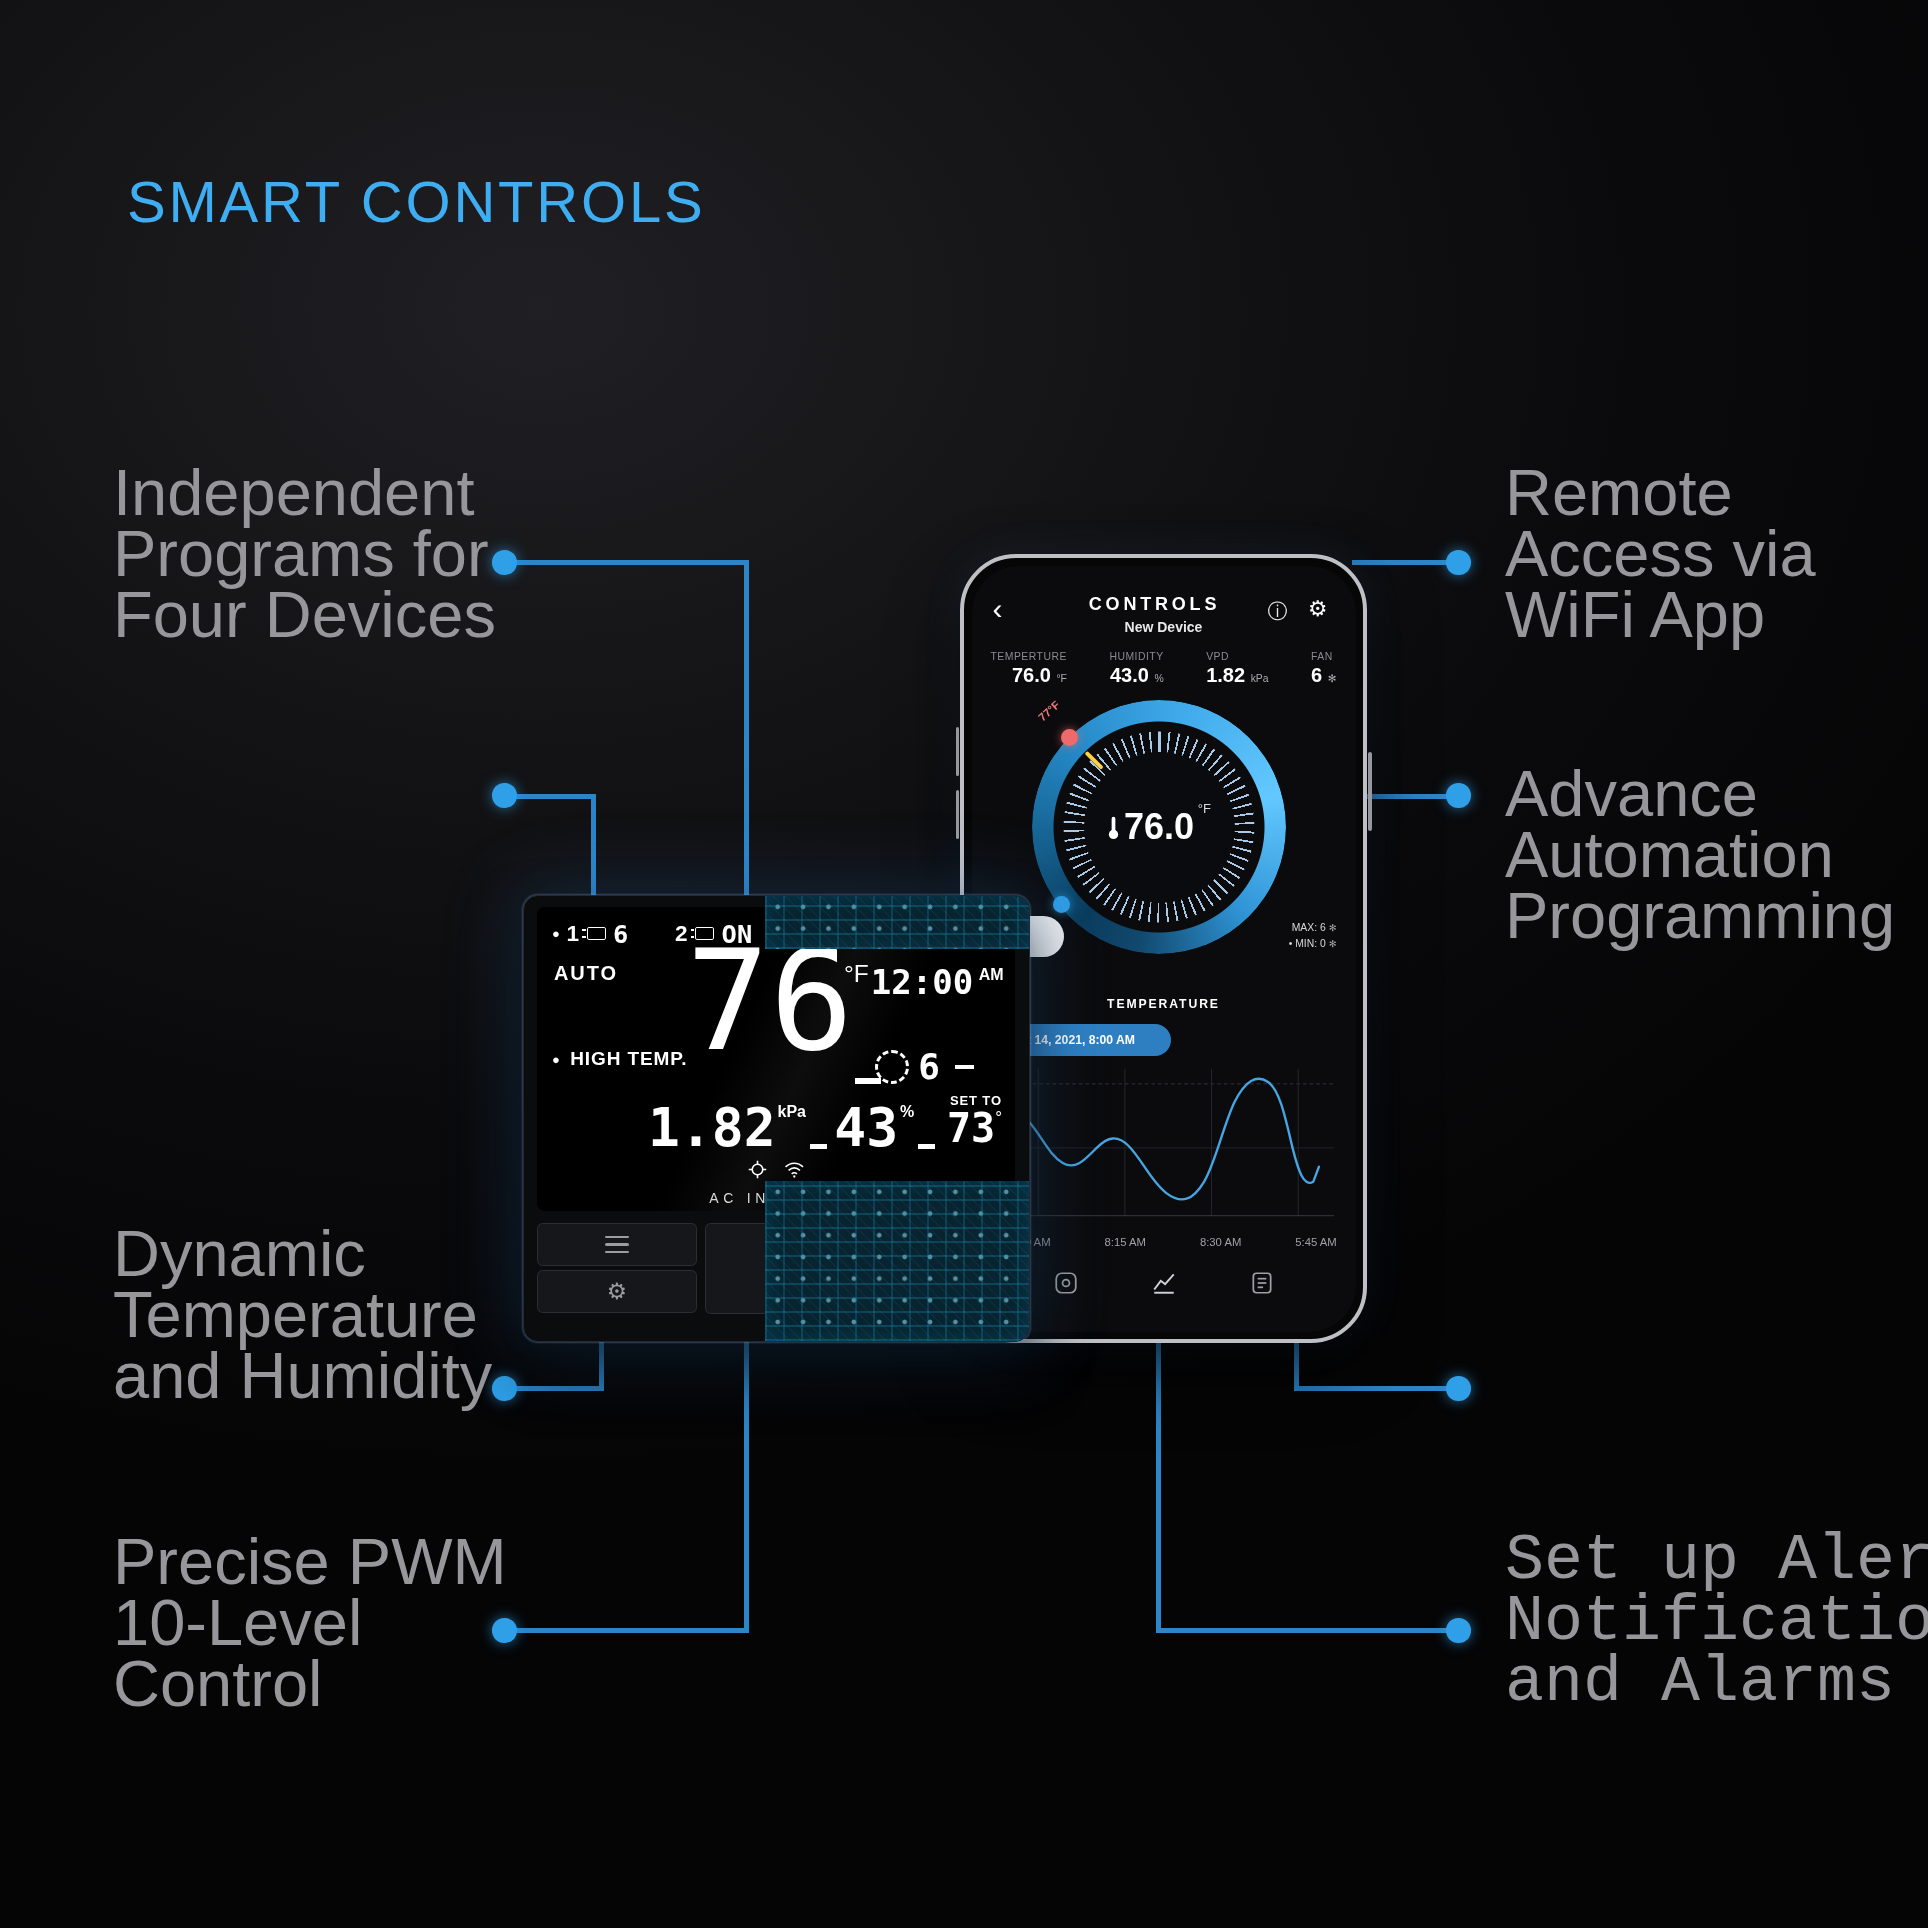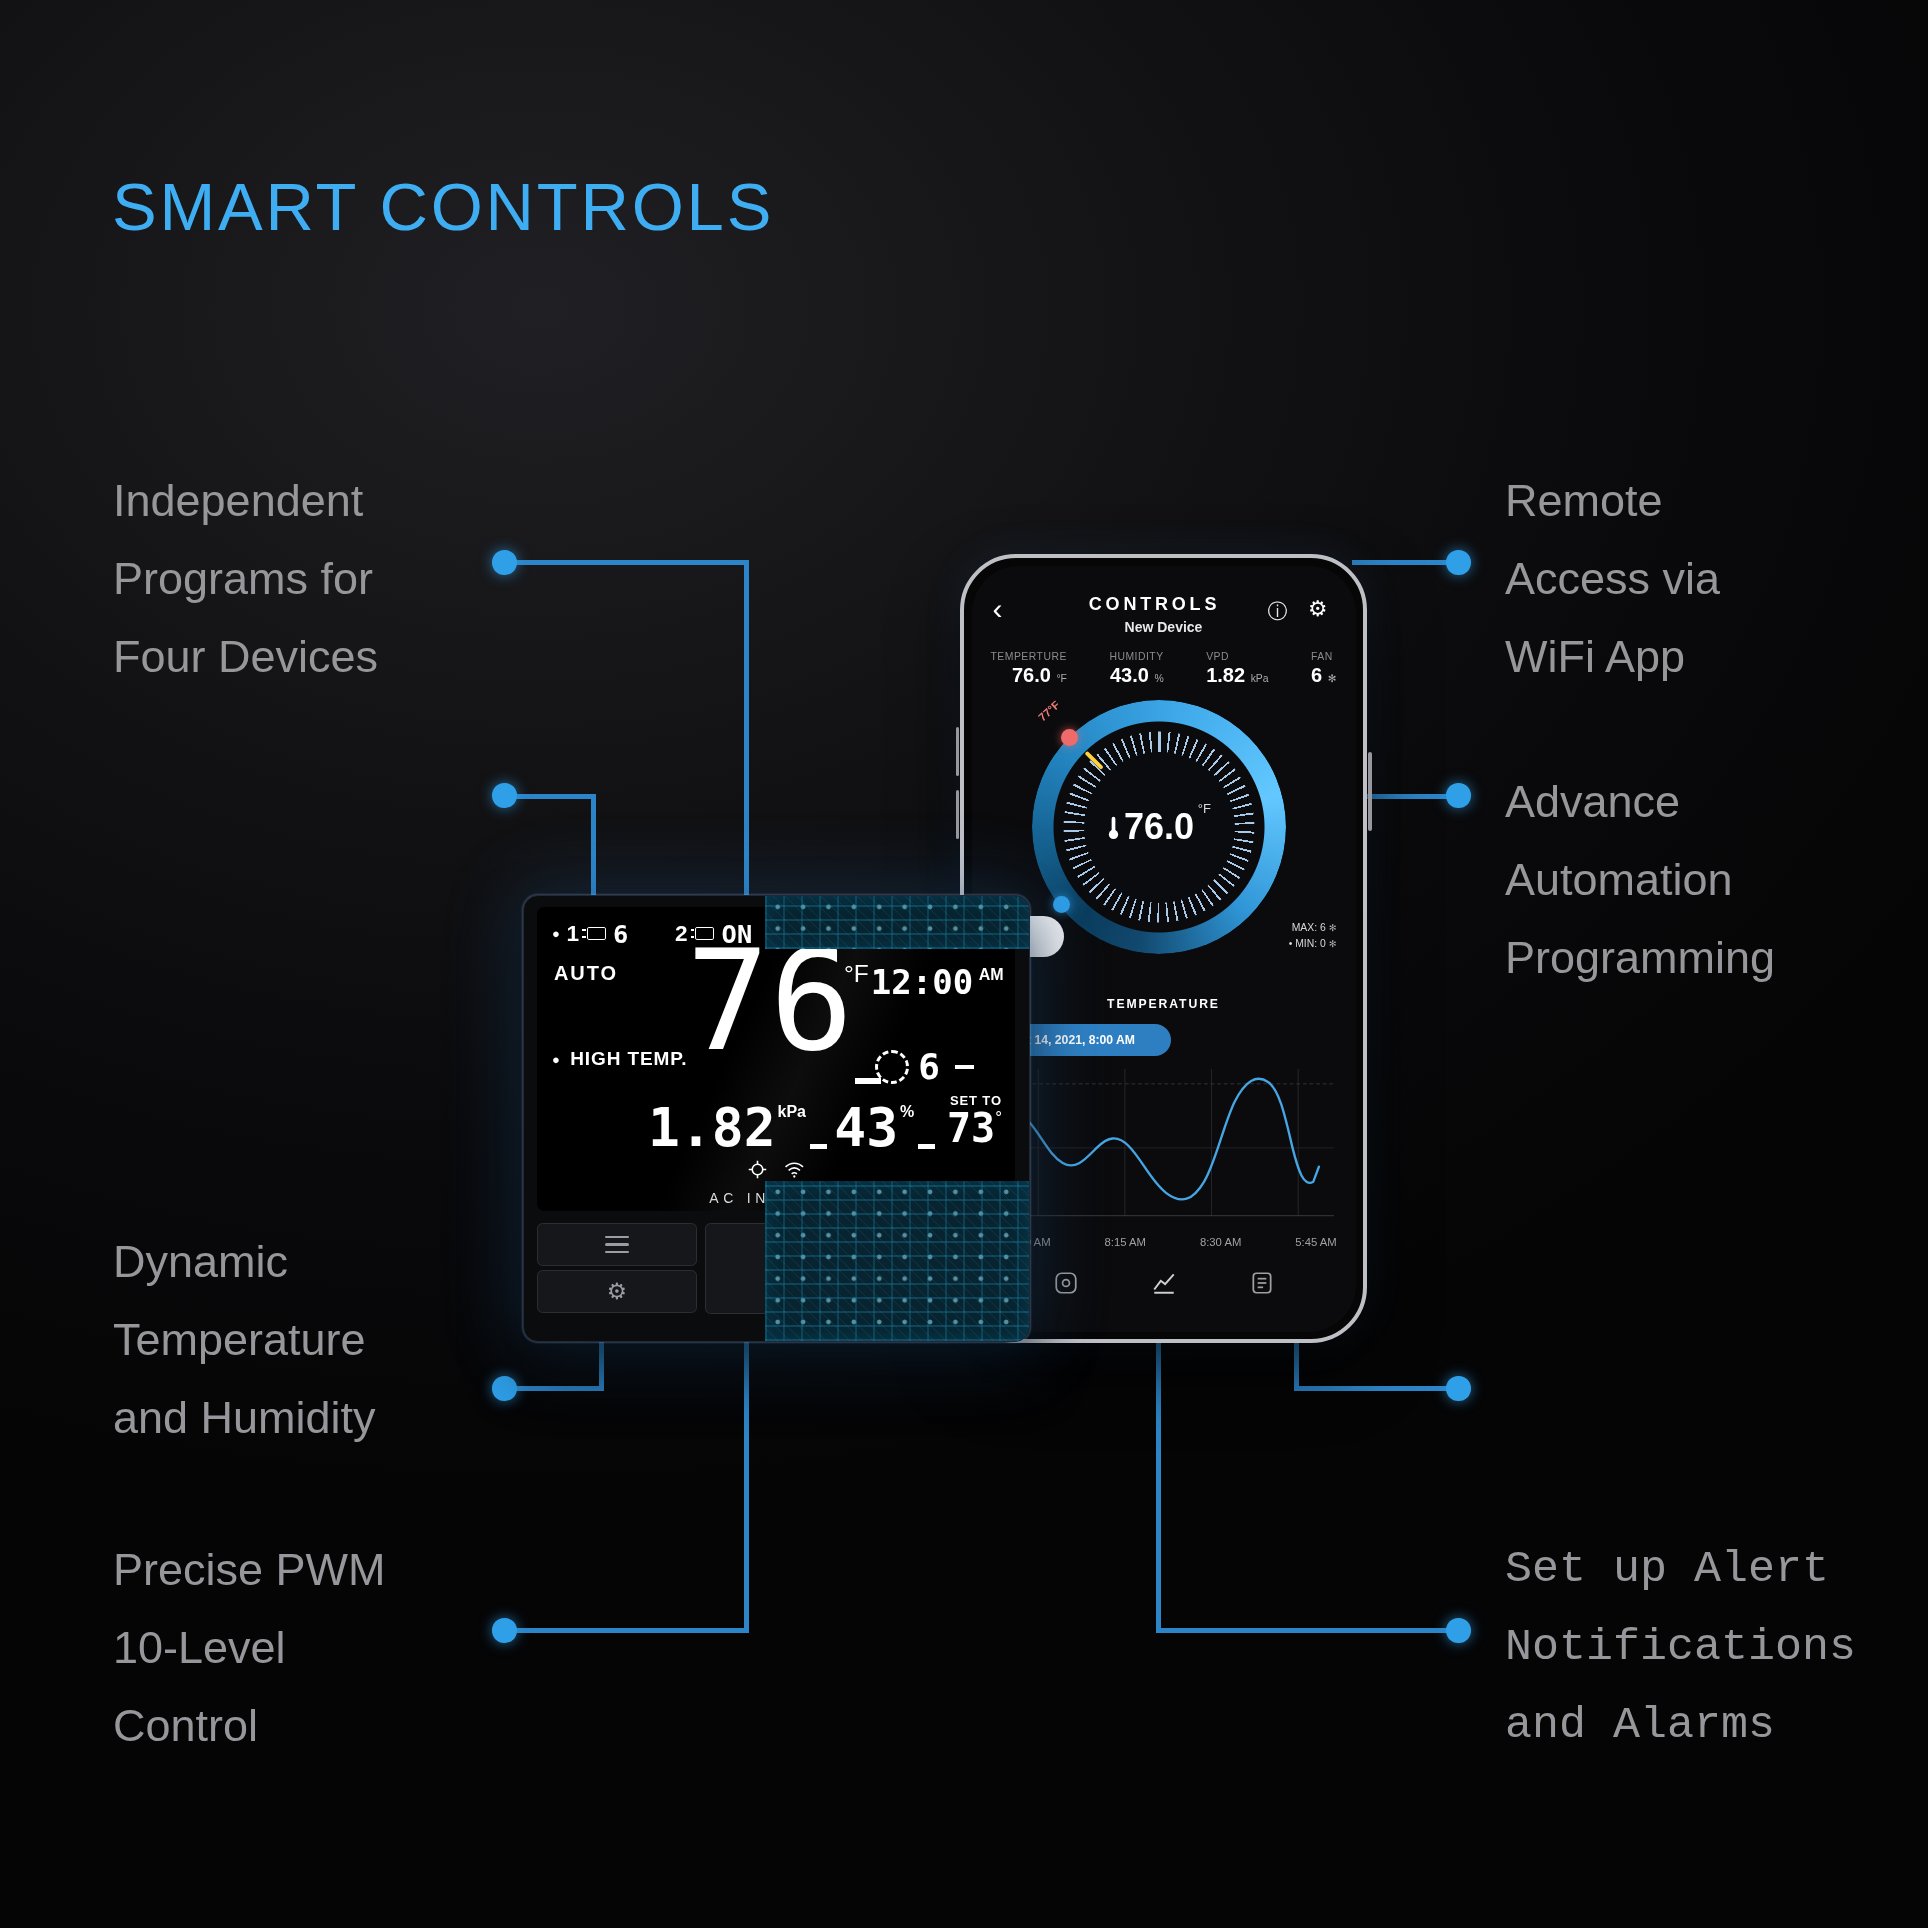--- a/index.html
+++ b/index.html
@@ -1,20 +1,20 @@
 <!DOCTYPE html>
 <html style="font-size:15px"><head>
 <meta charset="utf-8">
 <style>
   html,body{margin:0;padding:0;background:#050506;}
   #stage{position:relative;width:1928px;height:1928px;overflow:hidden;
     font-family:"Liberation Sans",sans-serif;
     background:radial-gradient(1601px 1177px at 28% 16%, #202024 0%, #121214 42%, #0a0a0c 70%, #050506 100%);}
-  .title{position:absolute;left:112px;top:168px;font-size:67px;letter-spacing:2.8px;color:#3fadf2;font-weight:400;}
-  .callout{position:absolute;color:#97979b;font-size:45px;line-height:78px;white-space:pre-line;font-weight:400;}
+  .title{position:absolute;left:127px;top:168px;font-size:58px;letter-spacing:2.8px;color:#3fadf2;font-weight:400;}
+  .callout{position:absolute;color:#97979b;font-size:65px;line-height:61px;white-space:pre-line;font-weight:400;}
   .callout.right{left:1505px;}
   .callout.left{left:113px;}
   .dot{position:absolute;width:24.5px;height:24.5px;border-radius:50%;background:#2f9fe8;box-shadow:0 0 13px rgba(47,159,232,.65);}
   .hline,.vline{position:absolute;background:#2c85c8;}
 
   
   .controller{position:absolute;left:523px;top:895px;width:505px;height:445px;background:#0b0c0e;
     border:0.9px solid #26282d;border-radius:15px;
     box-shadow:0 0 75px 9.4px rgba(60,140,220,.20), 0 0 1.9px 0.9px rgba(140,190,255,.30), 0 28px 56px rgba(0,0,0,.7);}
   .ctrl-display{position:absolute;left:13px;top:11.3px;width:478px;height:304px;background:#000;border-radius:7.5px;color:#fff;overflow:hidden;}

